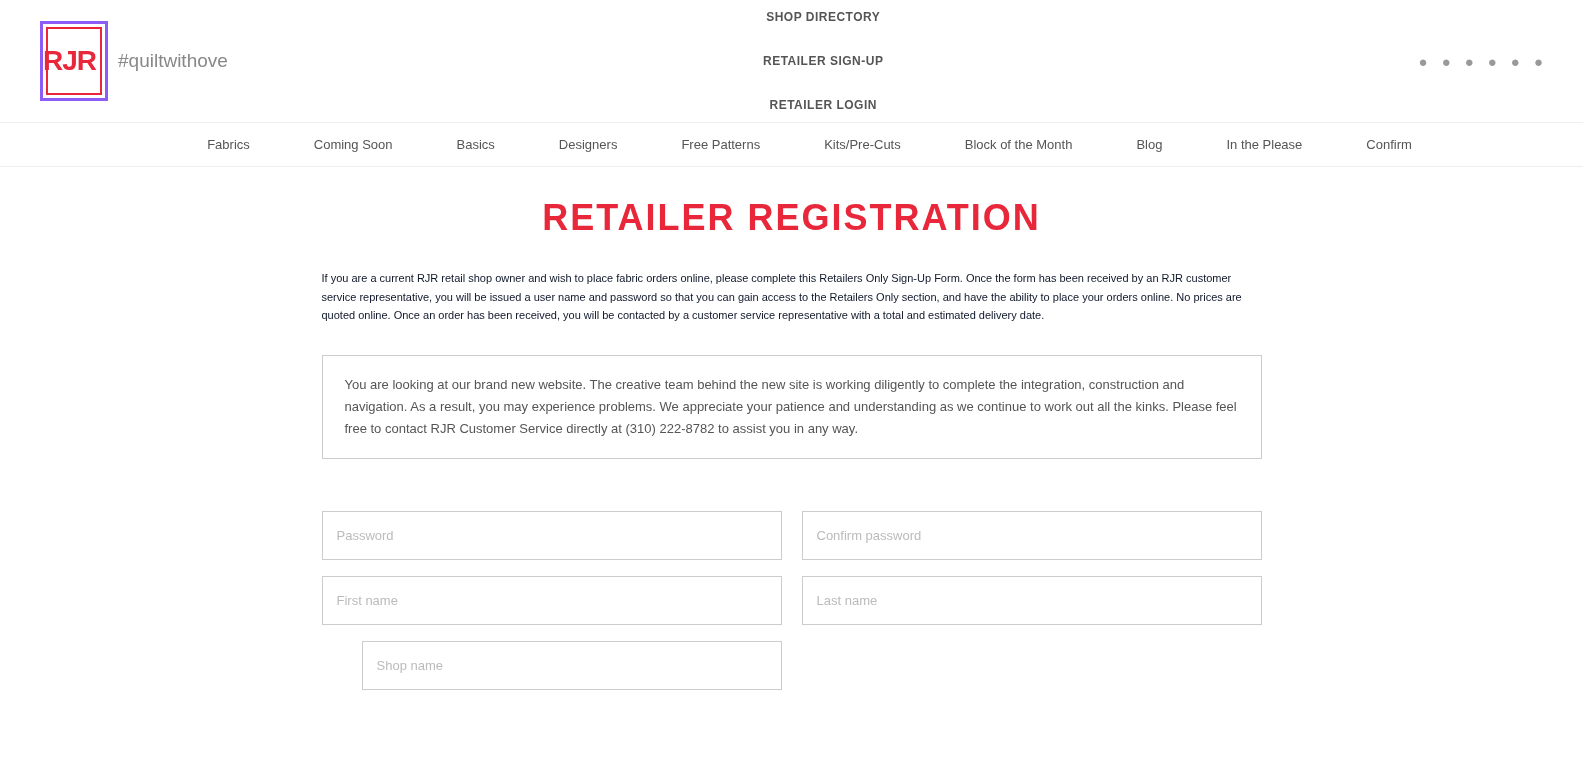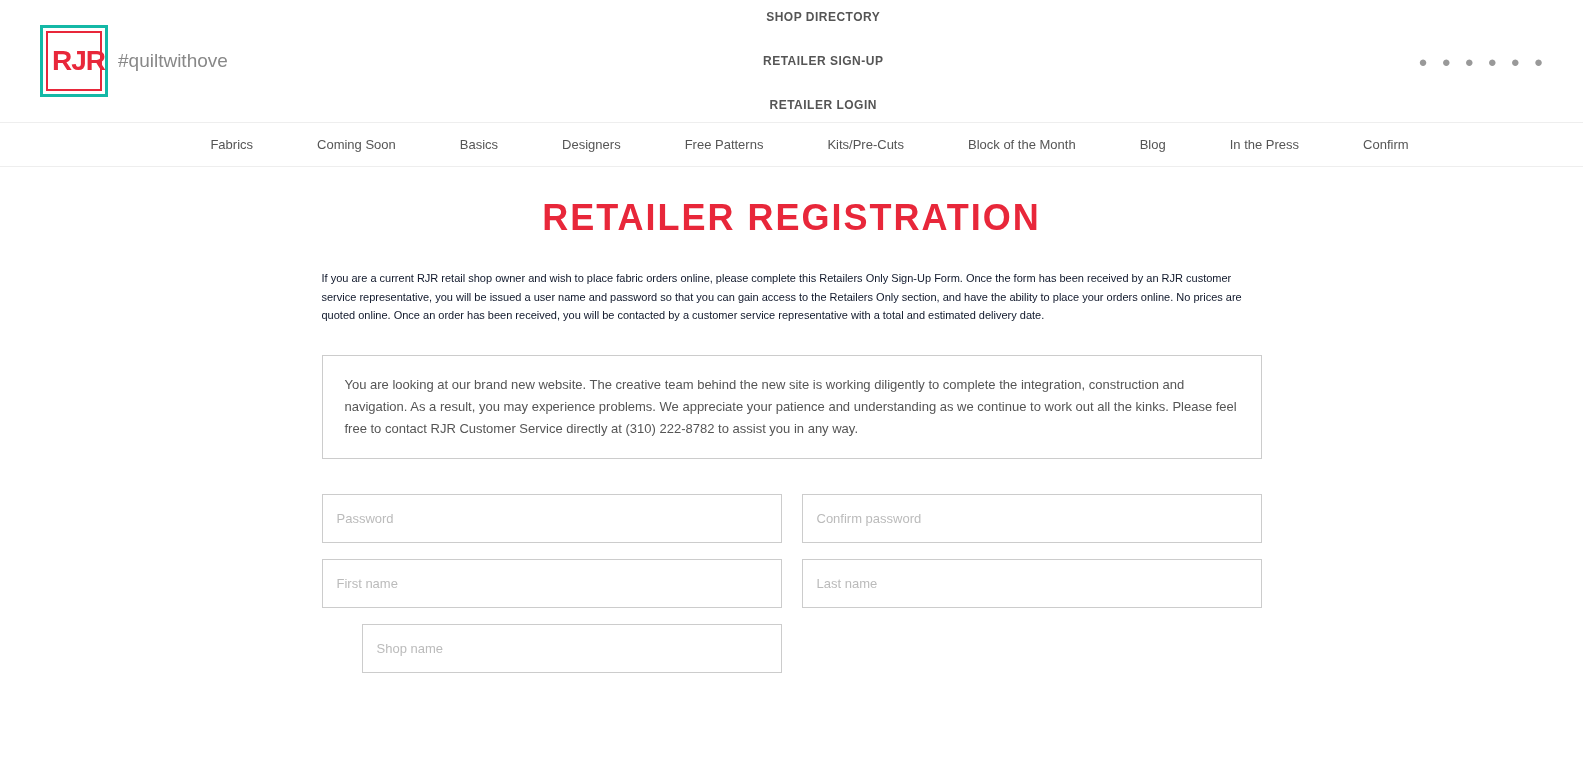--- a/index.html
+++ b/index.html
@@ -13,25 +13,25 @@
       padding: 10px 40px;
       border-bottom: 1px solid #eee;
     }
     .logo-area {
       display: flex;
       align-items: center;
       gap: 10px;
     }
     .logo-box {
       width: 68px;
-      height: 72px;
-      border: 3px solid #14b8a6;
-      display: flex;
-      align-items: center;
-      justify-content: flex-end;
+      height: 80px;
+      border: 3px solid #8b5cf6;
+      display: flex;
+      align-items: center;
+      justify-content: flex-start;
       position: relative;
     }
     .logo-box::before {
       content: '';
       position: absolute;
       top: 3px; left: 3px; right: 3px; bottom: 3px;
       border: 2px solid #e8273a;
     }
     .logo-text {
       font-size: 28px;
@@ -104,21 +104,21 @@
     .intro-text {
       color: #0f172a;
       font-size: 11px;
       line-height: 1.7;
       margin-bottom: 30px;
     }
 
     .notice-box {
       border: 1px solid #ccc;
       padding: 18px 22px;
-      margin-bottom: 35px;
+      margin-bottom: 52px;
       color: #555;
       font-size: 13px;
       line-height: 1.7;
     }
 
     
     .form-row {
       display: flex;
       gap: 20px;
       margin-bottom: 16px;
@@ -172,21 +172,21 @@
 
 <nav class="secondary-nav">
   <a href="#">Fabrics</a>
   <a href="#">Coming Soon</a>
   <a href="#">Basics</a>
   <a href="#">Designers</a>
   <a href="#">Free Patterns</a>
   <a href="#">Kits/Pre-Cuts</a>
   <a href="#">Block of the Month</a>
   <a href="#">Blog</a>
-  <a href="#">In the Press</a>
+  <a href="#">In the Please</a>
   <a href="#">Confirm</a>
 </nav>
 
 <div class="main-content">
   <h1 class="page-title">RETAILER REGISTRATION</h1>
 
   <p class="intro-text">If you are a current RJR retail shop owner and wish to place fabric orders online, please complete this Retailers Only Sign-Up Form. Once the form has been received by an RJR customer service representative, you will be issued a user name and password so that you can gain access to the Retailers Only section, and have the ability to place your orders online. No prices are quoted online. Once an order has been received, you will be contacted by a customer service representative with a total and estimated delivery date.</p>
 
   <div class="notice-box">
     <p>You are looking at our brand new website. The creative team behind the new site is working diligently to complete the integration, construction and navigation. As a result, you may experience problems. We appreciate your patience and understanding as we continue to work out all the kinks. Please feel free to contact RJR Customer Service directly at (310) 222-8782 to assist you in any way.</p>

